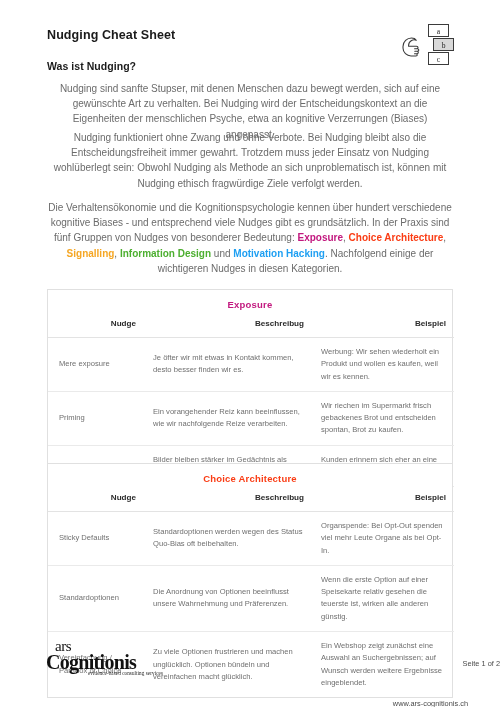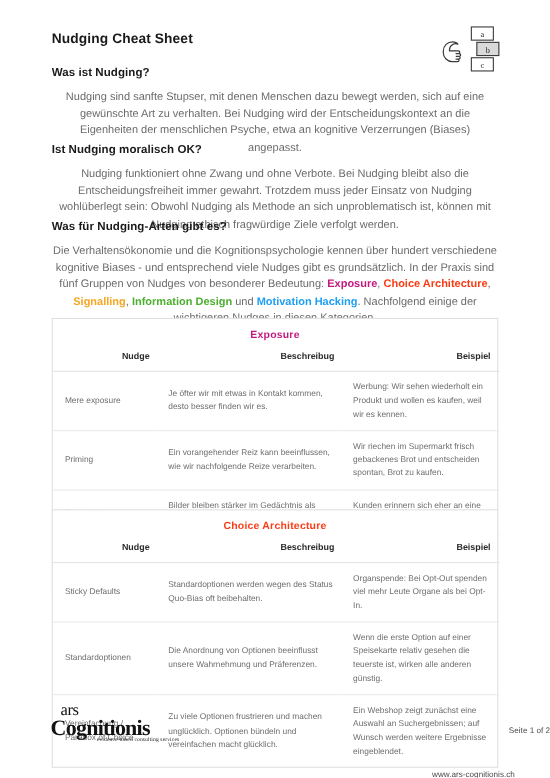--- a/index.html
+++ b/index.html
@@ -230,26 +230,24 @@
       </div>
     </div>
   </div>
 
   <div class="section" id="sec-what">
     <h2>Was ist Nudging?</h2>
     <p>Nudging sind sanfte Stupser, mit denen Menschen dazu bewegt werden, sich auf eine gewünschte Art zu verhalten. Bei Nudging wird der Entscheidungskontext an die Eigenheiten der menschlichen Psyche, etwa an kognitive Verzerrungen (Biases) angepasst.</p>
   </div>
 
   <div class="section" id="sec-moral">
-    <h2>Ist Nudging moralisch OK?</h2>
     <p>Nudging funktioniert ohne Zwang und ohne Verbote. Bei Nudging bleibt also die Entscheidungsfreiheit immer gewahrt. Trotzdem muss jeder Einsatz von Nudging wohlüberlegt sein: Obwohl Nudging als Methode an sich unproblematisch ist, können mit Nudging ethisch fragwürdige Ziele verfolgt werden.</p>
   </div>
 
   <div class="section" id="sec-types">
-    <h2>Was für Nudging-Arten gibt es?</h2>
     <p><span>Die Verhaltensökonomie und die Kognitionspsychologie kennen über hundert verschiedene kognitive Biases - und entsprechend viele Nudges gibt es grundsätzlich. In der Praxis sind fünf Gruppen von Nudges von besonderer Bedeutung: </span><span class="cat" style="color: rgb(194, 25, 127);">Exposure</span><span>, </span><span class="cat" style="color: rgb(250, 60, 20);">Choice Architecture</span><span>, </span><span class="cat" style="color: rgb(245, 166, 35);">Signalling</span><span>, </span><span class="cat" style="color: rgb(76, 175, 47);">Information Design</span><span> und </span><span class="cat" style="color: rgb(30, 159, 242);">Motivation Hacking</span><span>. Nachfolgend einige der wichtigeren Nudges in diesen Kategorien.</span></p>
   </div>
 
   <div class="nudge-table" id="table-exposure">
     <div class="table-title" style="color: rgb(194, 25, 127);">Exposure</div>
     <table class="tbl">
       <colgroup>
           <col class="col-nudge">
           <col class="col-desc">
           <col class="col-example">

